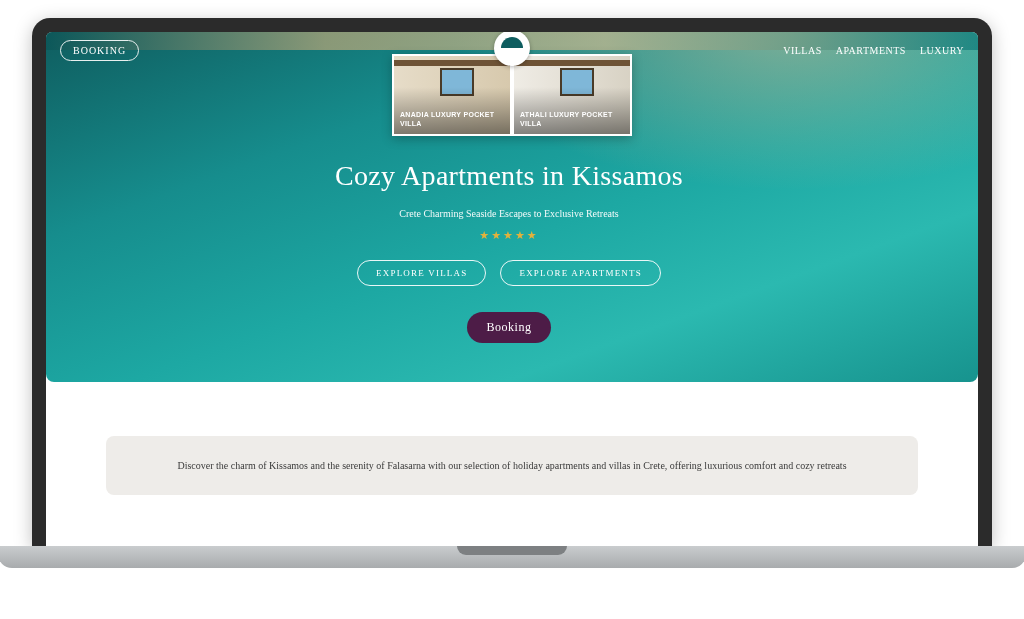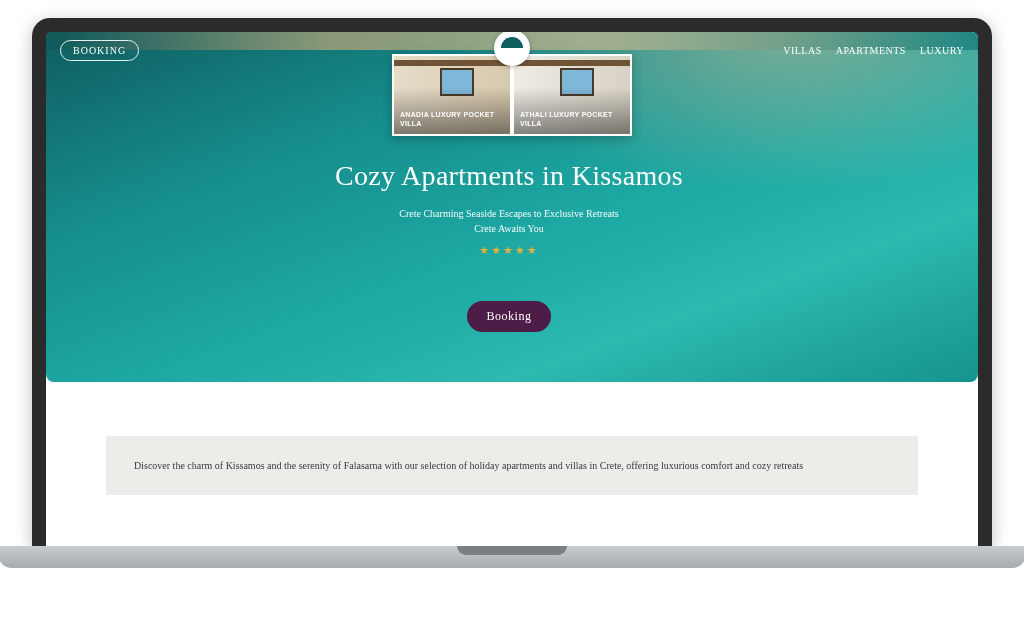--- a/index.html
+++ b/index.html
@@ -182,23 +182,23 @@
   color:#fff;
   font-size:12px;
   padding:8px 20px;
   border-radius:18px;
   cursor:pointer;
   letter-spacing:.5px;
 }
 .intro-section{
   margin: 54px 60px 0;
   background:#eeece9;
-  border-radius:0;
+  border-radius:8px;
   padding:22px 28px;
-  text-align:left;
+  text-align:center;
   font-size:10px;
   color:#3a3a3a;
   line-height:1.5;
 }
 </style>
 </head>
 <body>
 
 <div class="laptop-frame">
   <div class="laptop-bezel">
@@ -232,24 +232,25 @@
             <div class="beam"></div>
             <div class="win"></div>
             <div class="vlabel">ATHALI LUXURY POCKET VILLA</div>
           </div>
         </div>
 
         <div class="hero-content">
           <h1 class="hero-title">Cozy Apartments in Kissamos</h1>
           <div class="hero-sub">
             <div>Crete Charming Seaside Escapes to Exclusive Retreats</div>
-            <div>Crete Awaits You</div>
           </div>
           <div class="stars">★★★★★</div>
           <div class="cta-row">
+            <div class="cta-pill">EXPLORE VILLAS</div>
+            <div class="cta-pill">EXPLORE APARTMENTS</div>
           </div>
           <div class="booking-btn">Booking</div>
         </div>
       </div>
 
       <div class="intro-section">
         <div>Discover the charm of Kissamos and the serenity of Falasarna with our selection of holiday apartments and villas in Crete, offering luxurious comfort and cozy retreats</div>
       </div>
 
     </div>

